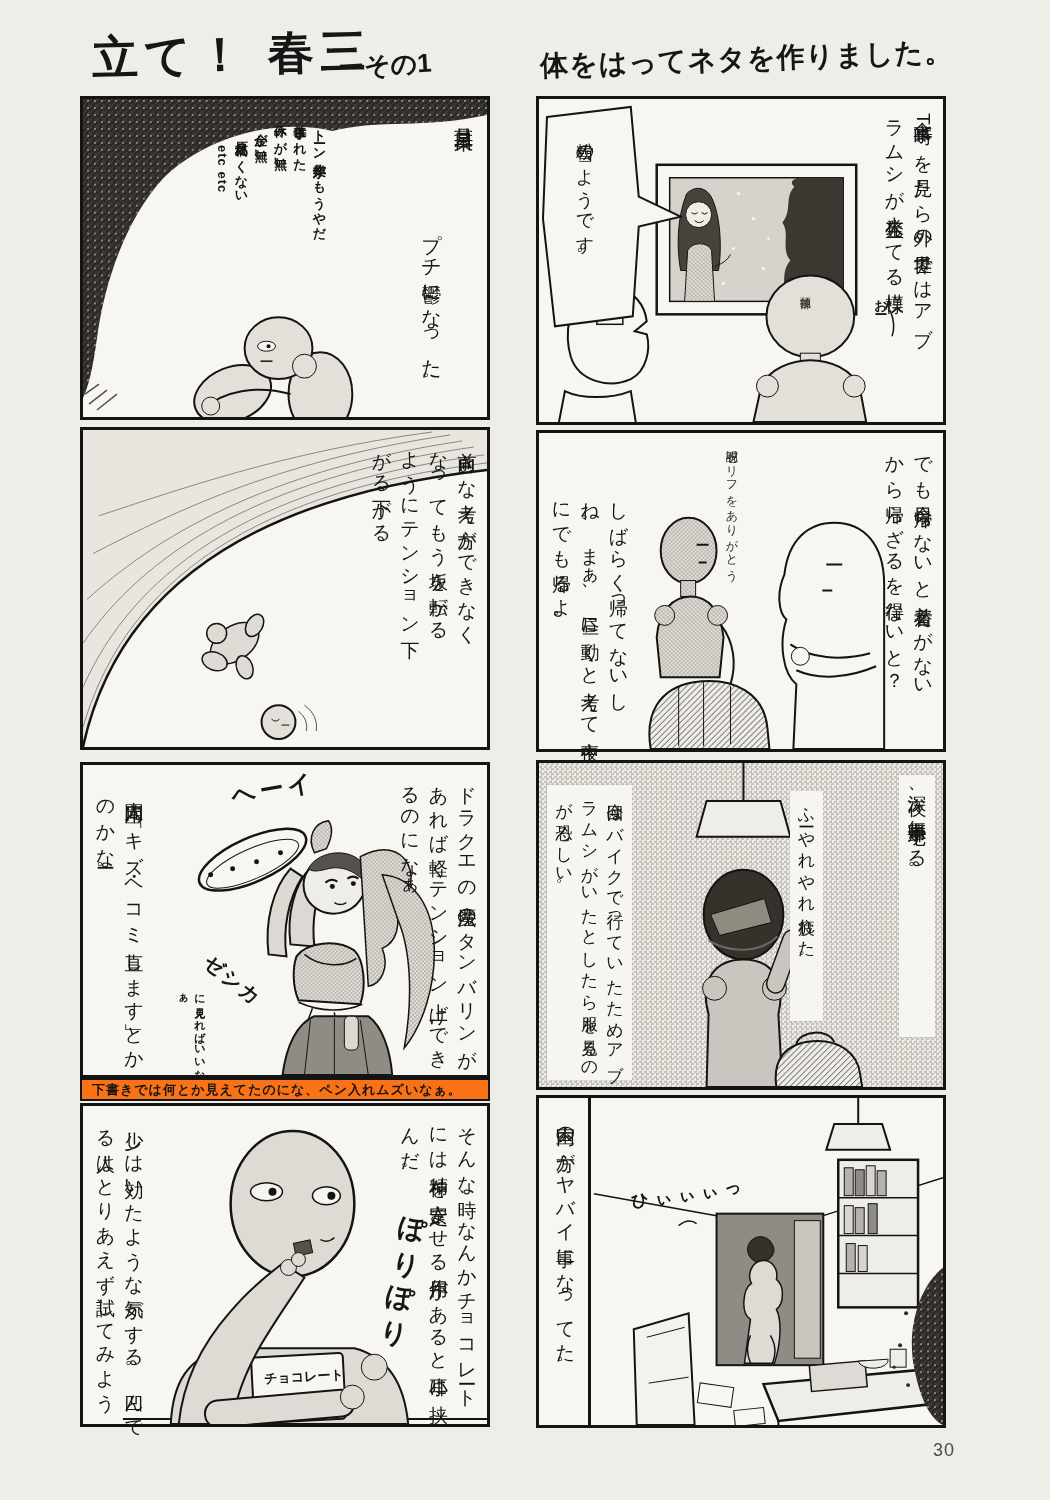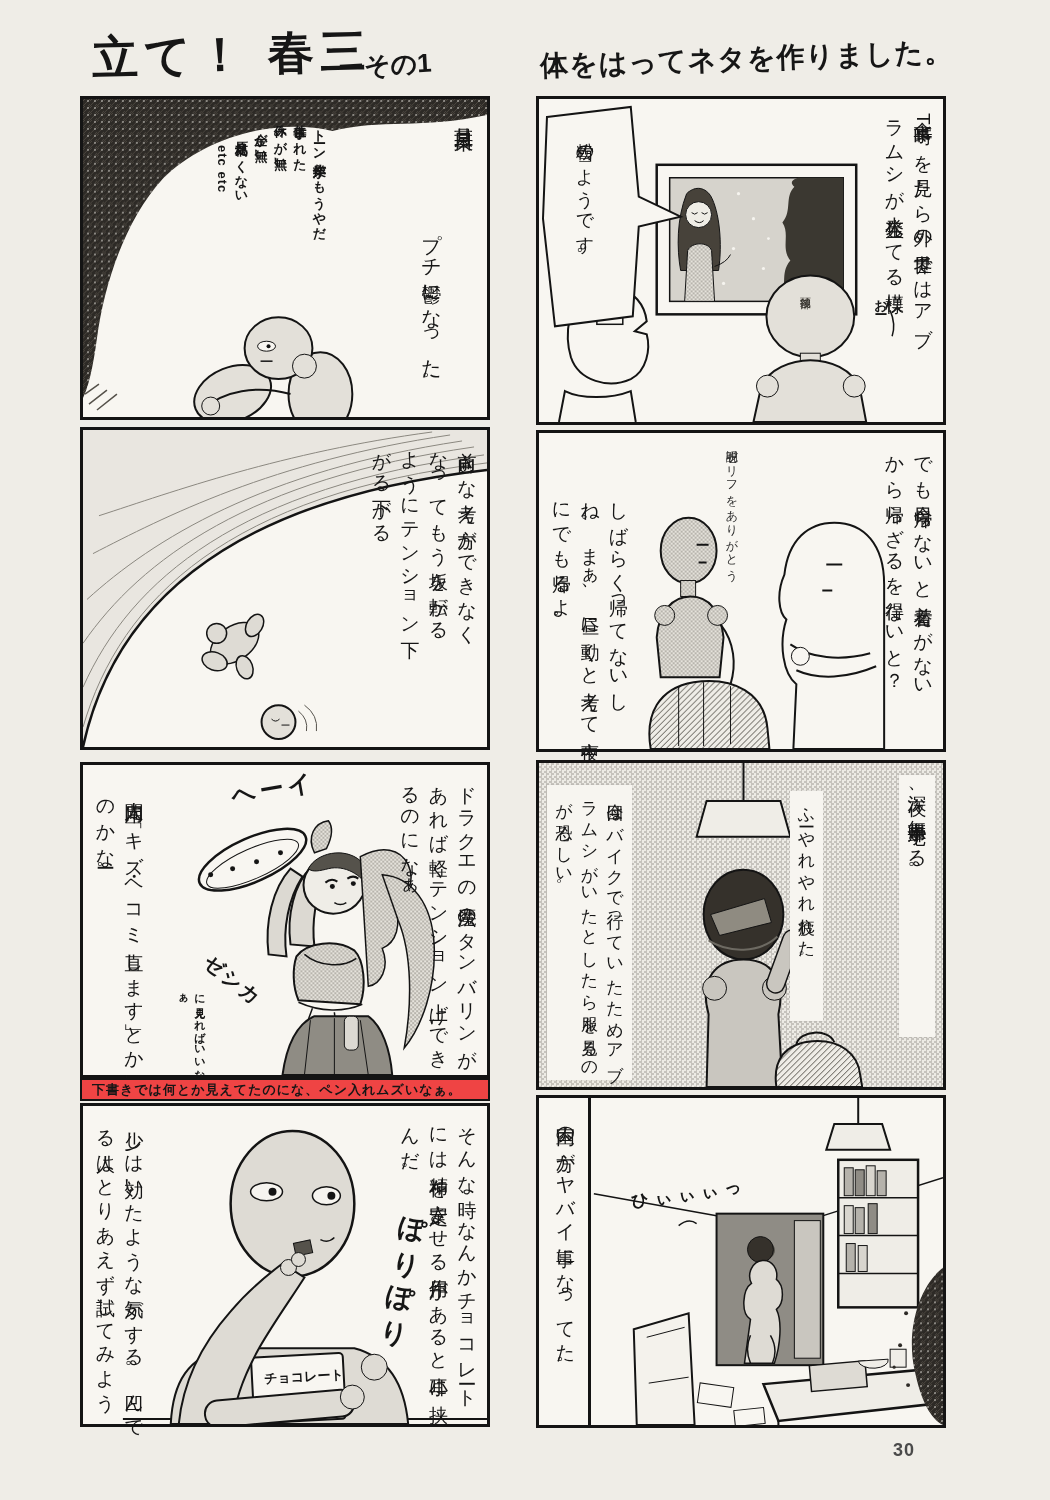--- a/index.html
+++ b/index.html
@@ -14,21 +14,21 @@
   .strip{background:#f7f5f0;padding:5px 4px;box-shadow:0 0 0 1px rgba(0,0,0,0.04);}
   .title{position:absolute;font-weight:800;white-space:nowrap;}
   .complaints span{display:block;font-size:13px;letter-spacing:1px;}
   .complaints span:nth-child(1){padding-top:16px;}
   .complaints span:nth-child(2){padding-top:10px;}
   .complaints span:nth-child(3){padding-top:10px;}
   .complaints span:nth-child(4){padding-top:18px;}
   .complaints span:nth-child(5){padding-top:26px;}
   .complaints span:nth-child(6){padding-top:40px;}
   #p5{background:repeating-conic-gradient(#c6c3bd 0% 25%,#edebe5 0% 50%);background-size:5px 5px;}
-  .footnote{position:absolute;border:2.5px solid #141414;background:#ef4444;box-sizing:border-box;font-size:13px;font-weight:700;padding:1px 0 0 10px;letter-spacing:1px;}
+  .footnote{position:absolute;border:2.5px solid #141414;background:#f97316;box-sizing:border-box;font-size:13px;font-weight:700;padding:1px 0 0 10px;letter-spacing:1px;}
   .pagenum{position:absolute;font-size:18px;color:#4a4a4a;letter-spacing:1px;}
 </style>
 </head>
 <body>
 
 <svg width="0" height="0" style="position:absolute">
   <defs>
     <pattern id="tone" width="4" height="4" patternUnits="userSpaceOnUse">
       <rect width="4" height="4" fill="#e6e3dc"></rect>
         <circle cx="1" cy="1" r="0.9" fill="#a09d95"></circle>
@@ -310,14 +310,14 @@
 
       <rect x="122" y="290" width="150" height="27" rx="13" transform="rotate(-5 197 303)" fill="#dedbd4" stroke="#141414" stroke-width="2"></rect>
       <circle cx="270" cy="292" r="12" fill="#dedbd4" stroke="#141414"></circle>
     </svg>
     <div class="vtext narr" style="right:6px;top:8px;height:300px;">そんな時、なんかチョコレートには精神を安定させる作用があると小耳に挟んだ。</div>
     <div class="vtext narr" style="left:8px;top:10px;height:318px;">少しは効いたような気がする。凹んでる人はとりあえず試してみよう</div>
     <div class="vtext hand" style="left:302px;top:92px;font-size:27px;transform:rotate(10deg);letter-spacing:4px;">ぽりぽり</div>
     <div class="hand" style="position:absolute;left:178px;top:262px;width:86px;text-align:center;font-size:13px;transform:rotate(-3deg);">チョコレート</div>
   </div>
 
-  <div class="pagenum" style="left:893px;top:1440px;font-weight:bold;">30</div>
+  <div class="pagenum" style="left:933px;top:1440px;">30</div>
 </div>
 
 </body></html>

